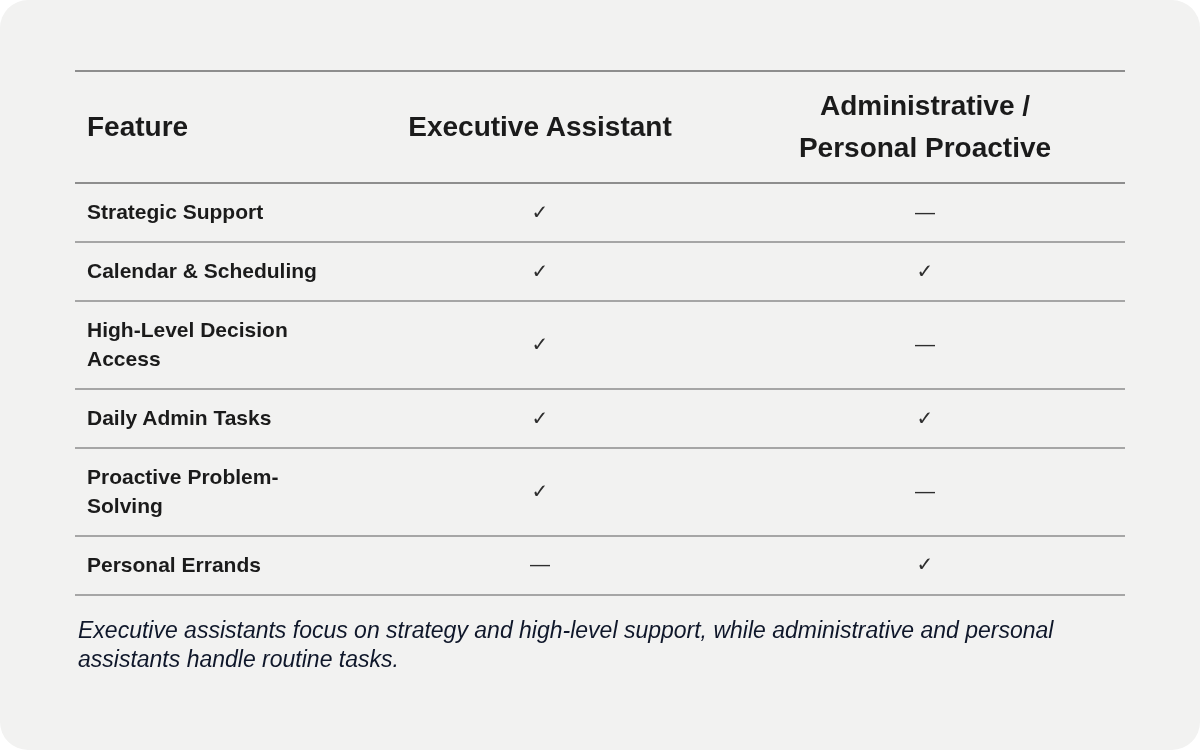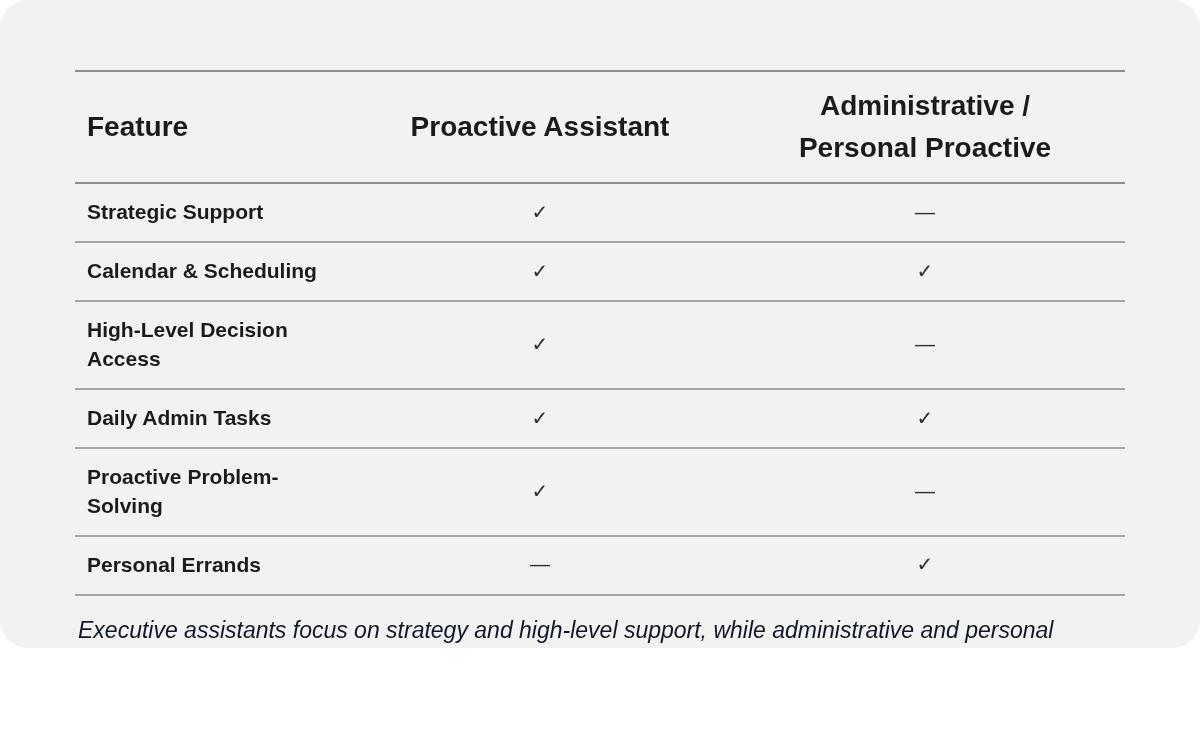--- a/index.html
+++ b/index.html
@@ -8,21 +8,21 @@
     background: #ffffff;
   }
   body {
     width: 1200px;
     height: 750px;
     font-family: "Liberation Sans", "DejaVu Sans", sans-serif;
     -webkit-font-smoothing: antialiased;
   }
   .card {
     width: 1200px;
-    height: 648px;
+    height: 750px;
     box-sizing: border-box;
     background: #f2f2f1;
     border-radius: 28px;
     padding: 70px 75px 0 75px;
     overflow: hidden;
   }
   table.compare {
     width: 1050px;
     border-collapse: collapse;
     table-layout: fixed;
@@ -88,21 +88,21 @@
       <col class="c1">
       <col class="c2">
       <col class="c3">
     </colgroup>
     <thead>
       <tr>
         <th class="left">
           <span class="hwrap">Feature</span>
         </th>
         <th class="center">
-          <span class="hwrap">Proactive Assistant</span>
+          <span class="hwrap">Executive Assistant</span>
         </th>
         <th class="center">
           <span class="hwrap">Administrative / Personal Proactive</span>
         </th>
       </tr>
     </thead>
     <tbody>
       <tr>
         <td class="feature">Strategic Support</td>
         <td class="mark">✓</td>

